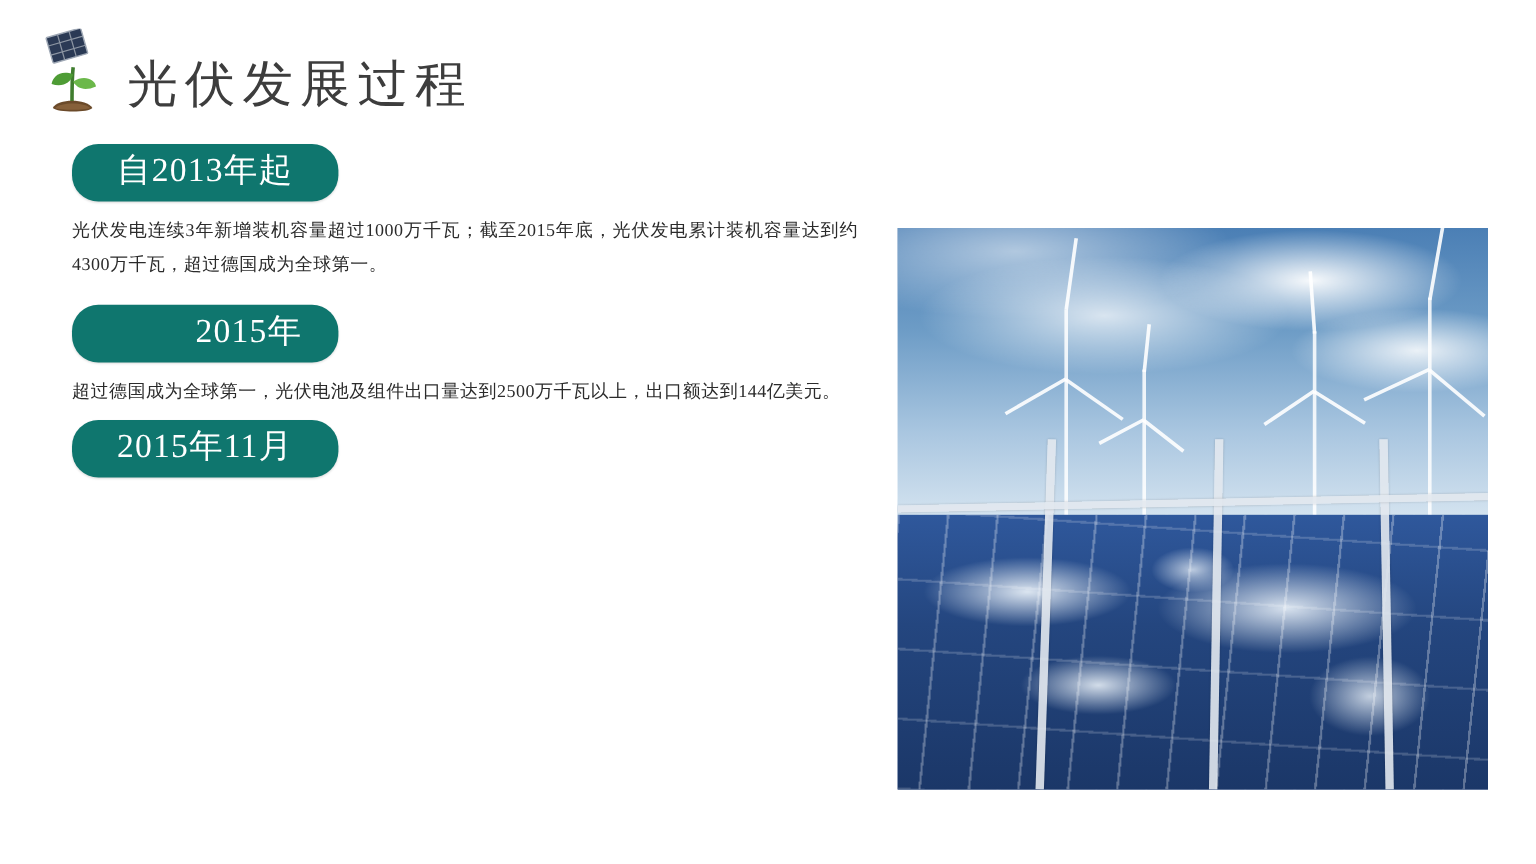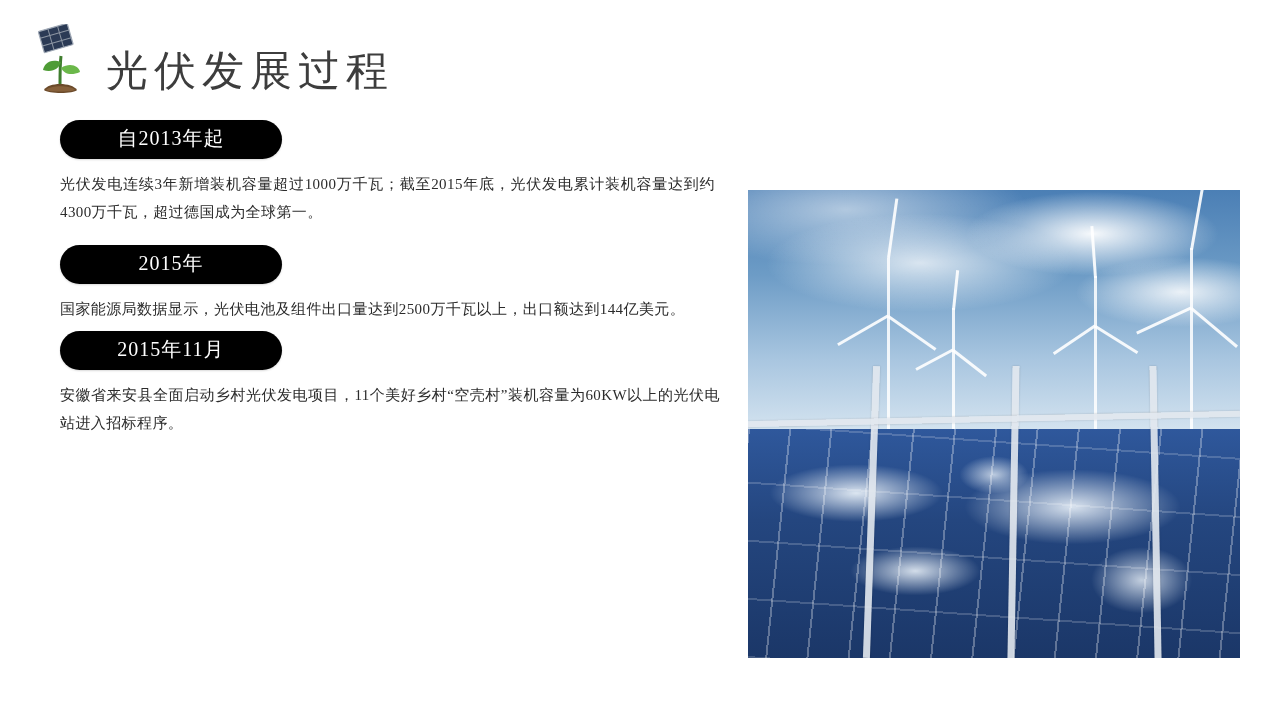--- a/index.html
+++ b/index.html
@@ -24,33 +24,33 @@
     font-family: "Liberation Serif", "DejaVu Serif", serif;
   }
 
   
   .content { position: absolute; left: 60px; top: 120px; width: 660px; }
 
   .block { margin-bottom: 8px; }
 
   .pill {
     display: inline-block;
-    background: #000000;
+    background: #0f766e;
     color: #ffffff;
     border-radius: 22px;
     padding: 7px 30px 9px 30px;
-    font-size: 20px;
+    font-size: 28px;
     letter-spacing: 1px;
     line-height: 1.15;
     box-shadow: 0 1px 2px rgba(0,0,0,0.15);
     min-width: 180px;
     text-align: center;
   }
   .pill.p1 { min-width: 222px; }
-  .pill.p2 { min-width: 222px; }
+  .pill.p2 { min-width: 222px; text-align: right; }
   .pill.p3 { min-width: 222px; }
   .pill.p4 { min-width: 222px; }
 
   .para {
     margin-top: 12px;
     font-size: 15px;
     color: #2b2b2b;
     line-height: 1.85;
     letter-spacing: 0.4px;
     max-width: 660px;
@@ -141,27 +141,26 @@
 
   <div class="content">
 
     <div class="block b1">
       <div class="pill p1">自2013年起</div>
       <div class="para">光伏发电连续3年新增装机容量超过1000万千瓦；截至2015年底，光伏发电累计装机容量达到约4300万千瓦，超过德国成为全球第一。</div>
     </div>
 
     <div class="block b2">
       <div class="pill p2">2015年</div>
-      <div class="para">国家能源局数据显示，光伏电池及组件出口量达到2500万千瓦以上，出口额达到144亿美元。</div>
+      <div class="para">超过德国成为全球第一，光伏电池及组件出口量达到2500万千瓦以上，出口额达到144亿美元。</div>
     </div>
 
 
     <div class="block b4">
       <div class="pill p4">2015年11月</div>
-      <div class="para">安徽省来安县全面启动乡村光伏发电项目，11个美好乡村“空壳村”装机容量为60KW以上的光伏电站进入招标程序。</div>
     </div>
 
   </div>
 
   <div class="photo">
     <div class="sky"></div>
 
     <div class="turbine" style="left:105px; top:30px; width:70px; height:210px;">
       <div class="mast" style="left:34px; top:38px; height:172px;"></div>
       <div class="blade" style="left:34px; top:-22px; height:60px; transform:rotate(8deg);"></div>

